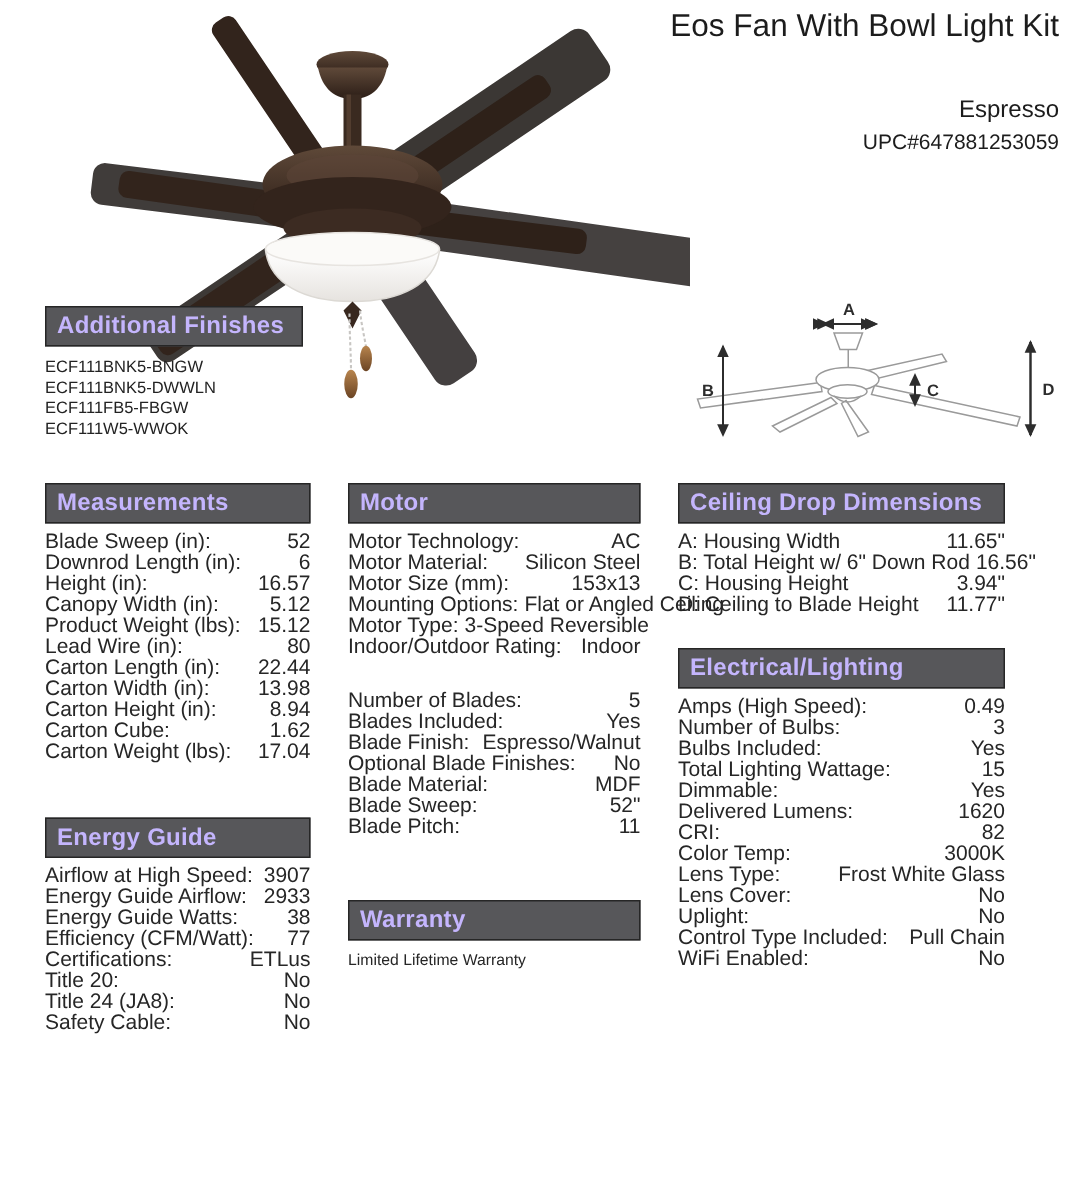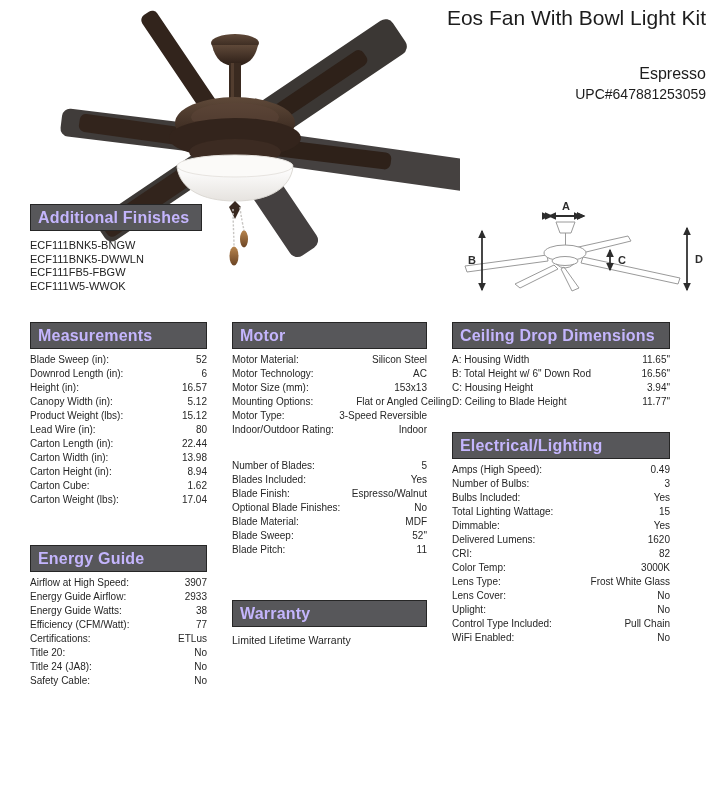--- a/index.html
+++ b/index.html
@@ -11,22 +11,22 @@
   .product-title{font-size:21px;line-height:27px;}
   .product-finish{font-size:16px;line-height:23px;margin-top:31px;}
   .product-upc{font-size:14px;line-height:19px;}
 
   
   .spec-section{position:absolute;}
   .section-header{background:#57575a;border:1px solid #262626;color:#c4b5fd;
     font-weight:bold;font-size:16px;height:25px;line-height:25px;padding-left:7px;
     letter-spacing:.2px;white-space:nowrap;overflow:hidden;}
   .section-rows{margin-top:4px;}
-  .spec-row{display:flex;justify-content:space-between;font-size:10px;
-    line-height:14px;color:#262626;white-space:nowrap;gap:39px;}
+  .spec-row{display:flex;justify-content:space-between;font-size:14px;
+    line-height:14px;color:#262626;white-space:nowrap;}
   .spec-label{margin-right:4px;}
   .spec-value{text-align:right;}
   .finish-list{margin-top:8px;}
   .finish-item{font-weight:normal;font-size:11px;line-height:13.5px;color:#222;}
   .warranty-text{font-size:10.5px;color:#262626;margin-top:7px;}
 
   .fan-photo{position:absolute;left:30px;top:5px;width:430px;height:300px;}
   .drop-diagram{position:absolute;left:458px;top:198px;width:252px;height:115px;}
   .diag-label{font-family:"Liberation Sans",sans-serif;font-size:11px;font-weight:bold;fill:#2d2d2d;}
 </style>
@@ -261,28 +261,28 @@
         </div>
       </div>
   </section>
 
   <section class="spec-section" style="left:232px;top:322px;width:195px">
     <div class="section-header">
       <span>Motor</span>
     </div>
     <div class="section-rows">
         <div class="spec-row">
+          <span class="spec-label">Motor Technology:</span>
+          <span class="spec-value">AC</span>
+        </div>
+        <div class="spec-row">
           <span class="spec-label">Motor Material:</span>
           <span class="spec-value">Silicon Steel</span>
         </div>
         <div class="spec-row">
-          <span class="spec-label">Motor Technology:</span>
-          <span class="spec-value">AC</span>
-        </div>
-        <div class="spec-row">
           <span class="spec-label">Motor Size (mm):</span>
           <span class="spec-value">153x13</span>
         </div>
         <div class="spec-row">
           <span class="spec-label">Mounting Options:</span>
           <span class="spec-value">Flat or Angled Ceiling</span>
         </div>
         <div class="spec-row">
           <span class="spec-label">Motor Type:</span>
           <span class="spec-value">3-Speed Reversible</span>

